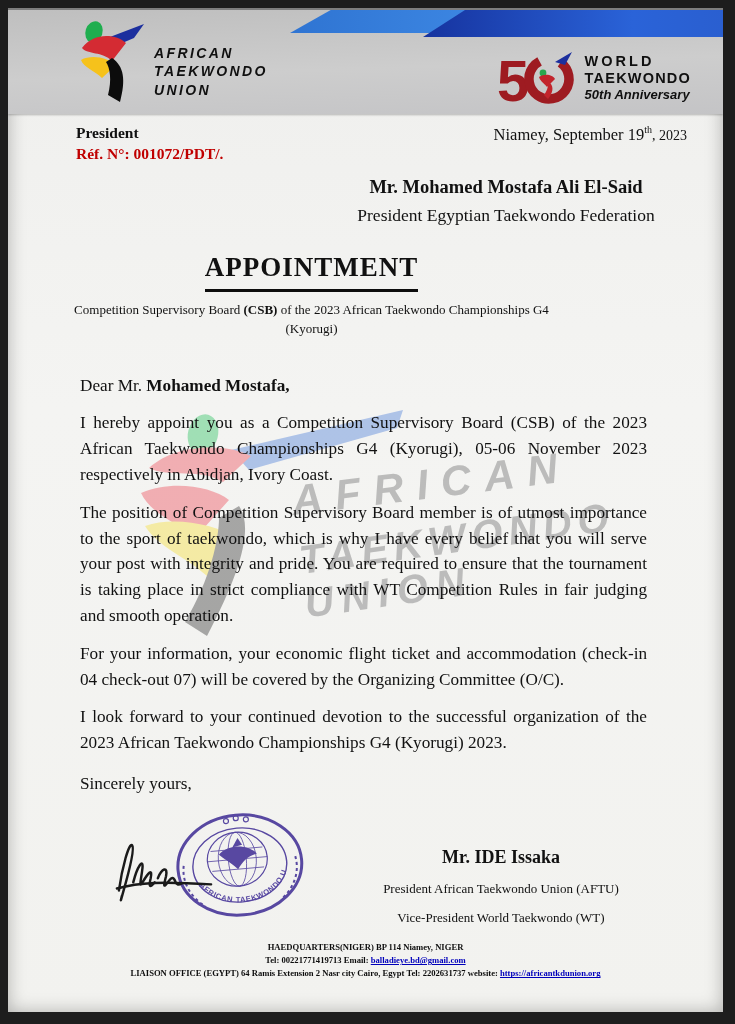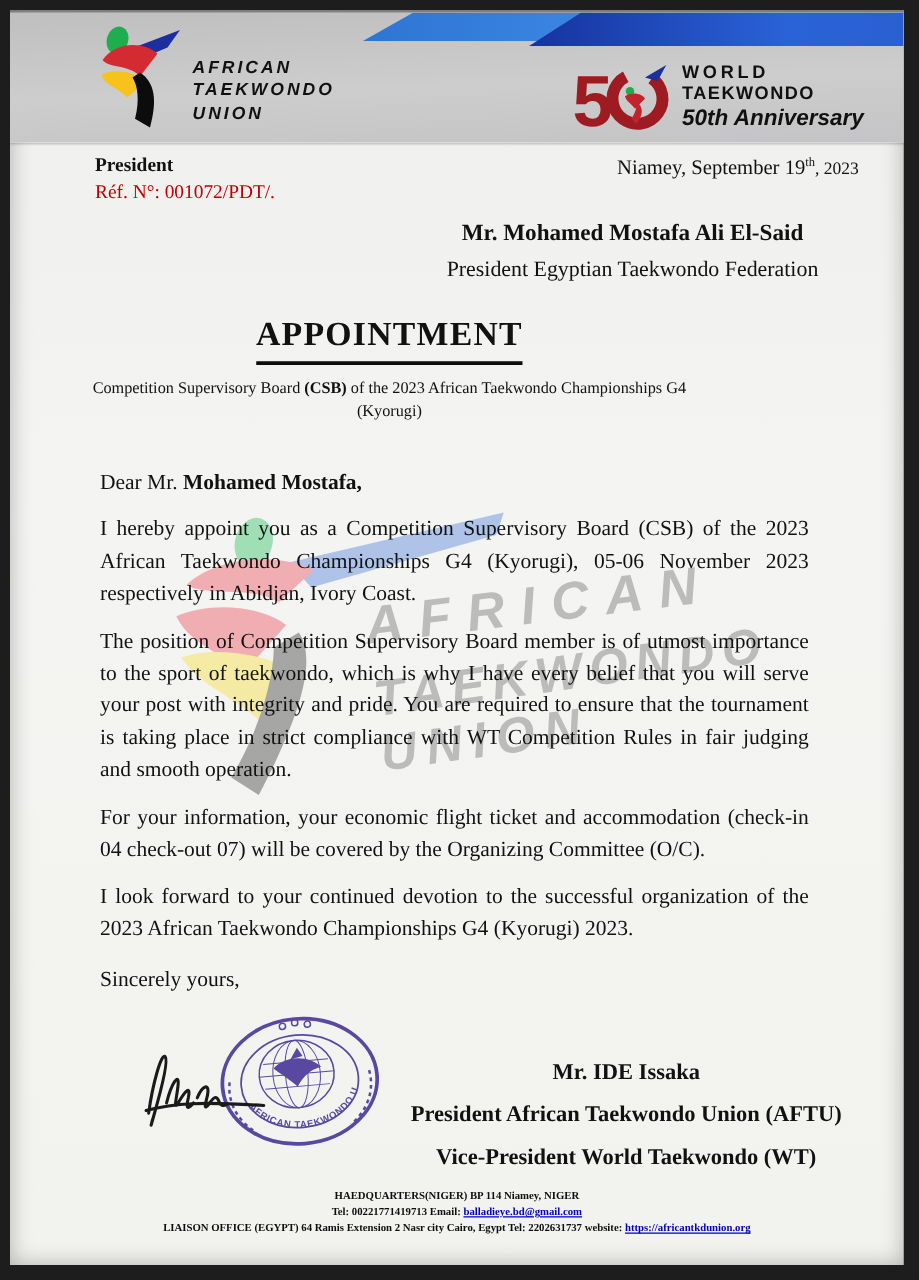--- a/index.html
+++ b/index.html
@@ -32,25 +32,25 @@
   .aftu-logo{position:absolute;left:60px;top:8px;}
   .org-name{
     position:absolute;left:146px;top:34px;
     font-family:"Liberation Sans", sans-serif;font-weight:bold;font-style:italic;
     font-size:14px;letter-spacing:2.4px;line-height:1.32;color:#101010;
   }
   .anniv{position:absolute;right:32px;top:36px;display:flex;align-items:center;gap:9px;}
   .anniv-text{font-family:"Liberation Sans", sans-serif;color:#101010;}
   .anniv-text .w1{font-weight:bold;font-size:14.5px;letter-spacing:3px;line-height:1.15;}
   .anniv-text .w2{font-weight:bold;font-size:14.5px;letter-spacing:1.2px;line-height:1.15;}
-  .anniv-text .w3{font-weight:bold;font-style:italic;font-size:18px;line-height:1.25;}
+  .anniv-text .w3{font-weight:bold;font-style:italic;font-size:13px;line-height:1.25;}
   
   .meta-row{display:flex;justify-content:space-between;padding:10px 36px 0 68px;position:relative;z-index:2;}
   .sender-title{font-weight:bold;font-size:15.5px;}
-  .reference{font-weight:normal;font-size:15.5px;color:#c00000;margin-top:3px;}
+  .reference{font-weight:bold;font-size:15.5px;color:#c00000;margin-top:3px;}
   .date-line{font-size:16.5px;}
   .date-line sup{font-size:10px;text-align:center;}
   .date-tail{font-size:14px;}
   
   .recipient{margin:14px 0 0 288px;width:420px;text-align:center;position:relative;z-index:2;}
   .recipient-name{font-weight:bold;font-size:18.5px;}
   .recipient-title{font-size:17.5px;margin-top:7px;}
   
   .title-block{margin-top:26px;margin-right:108px;text-align:center;position:relative;z-index:2;}
   .letter-title{
@@ -73,21 +73,21 @@
   .wm1{left:283px;top:452px;font-size:42px;letter-spacing:13px;transform:rotate(-7deg);}
   .wm2{left:290px;top:508px;font-size:40px;letter-spacing:6px;transform:rotate(-8deg);}
   .wm3{left:296px;top:562px;font-size:40px;letter-spacing:8px;transform:rotate(-8deg);}
   
   .sig-row{display:flex;margin:4px 30px 0 96px;position:relative;z-index:2;}
   .sig-art{position:relative;width:215px;height:118px;flex:none;}
   .stamp{position:absolute;left:68px;top:2px;transform:rotate(-5deg);opacity:.92;}
   .sig-ink{position:absolute;left:2px;top:16px;z-index:2;}
   .sig-text{flex:1;text-align:center;padding-right:10px;margin-top:34px;}
   .signatory-name{font-weight:bold;font-size:18px;margin-top:4px;}
-  .signatory-role{font-weight:bold;font-size:18px;margin-top:13px;}
+  .signatory-role{font-weight:normal;font-size:13px;margin-top:13px;}
   
   .footer{margin-top:14px;text-align:center;font-weight:bold;font-size:8.6px;line-height:1.55;color:#0d0d0d;position:relative;z-index:2;}
   .footer a{color:#0000bb;text-decoration:underline;font-weight:bold;}
 </style>
 </head>
 <body>
 
 <div class="page">
 
   <div class="watermark">

